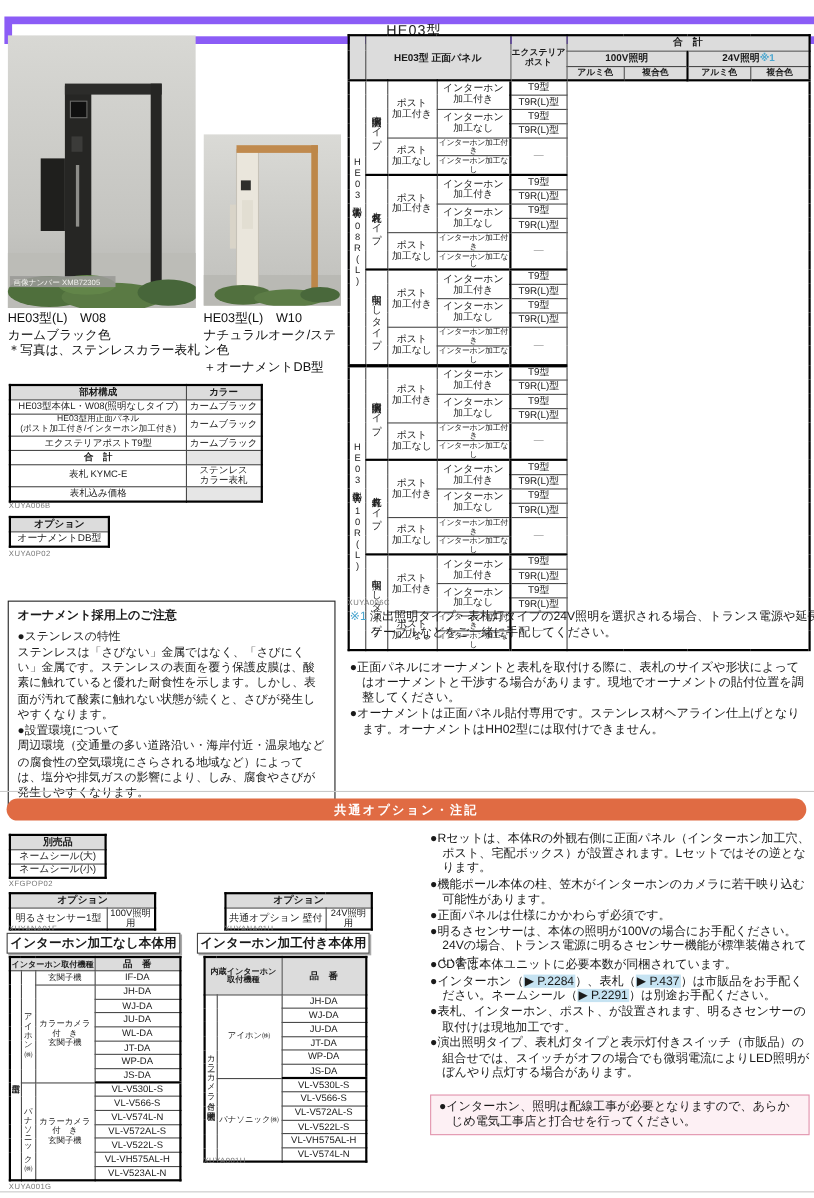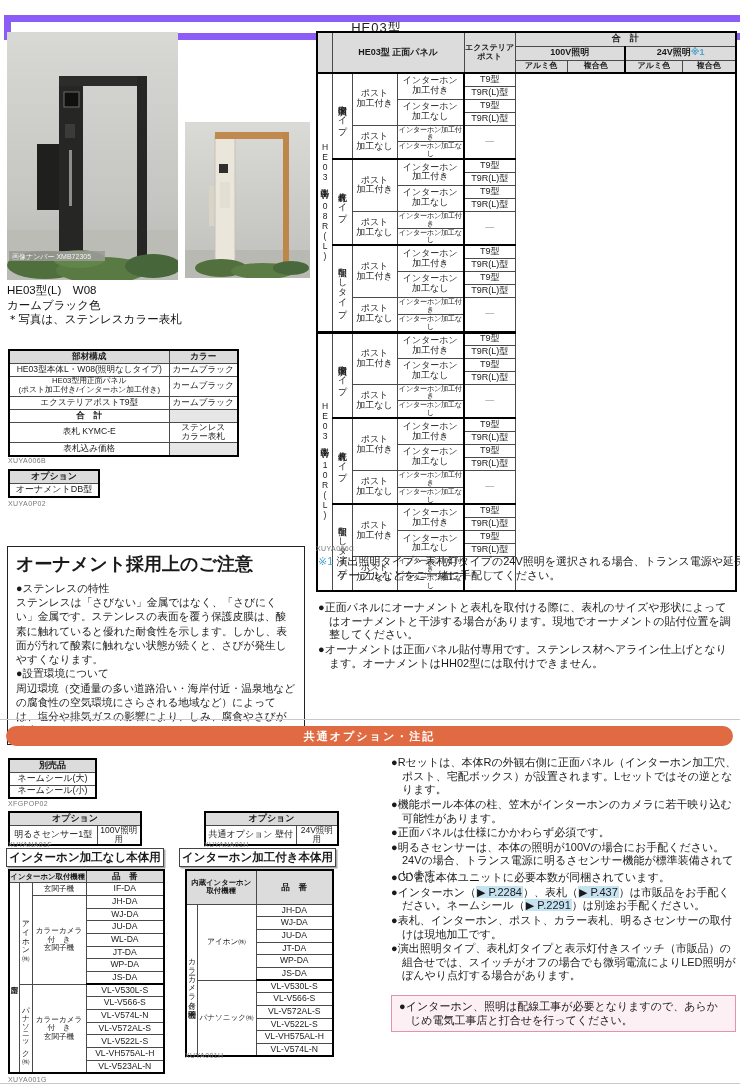--- a/index.html
+++ b/index.html
@@ -34,21 +34,21 @@
   .parts{font-size:8.6px;border:2px solid #000;width:229px;line-height:1.15}
   .parts tr{height:13px}
   .parts .fs8{font-size:7.8px}
   .parts .gray{background:#e6e6e6}
   
   .mini{font-size:9px;border:2px solid #000;line-height:1.1}
   .mini tr{height:13px}
   .mini .fs85{font-size:8.5px}
   
   .caution{border:1px solid #222;padding:6px 8px;font-size:10.7px;line-height:1.33}
-  .caution .ttl{font-weight:bold;font-size:18px;margin-bottom:4px}
+  .caution .ttl{font-weight:bold;font-size:11px;margin-bottom:4px}
   
   .banner{background:#e06b43;border-radius:11px;color:#fff;font-weight:bold;font-size:11px;
           letter-spacing:2px;display:flex;align-items:center;justify-content:center}
   
   .hbox{border:1px solid #444;box-shadow:1.5px 1.5px 0 #aaa;background:#fff;font-weight:bold;
         font-size:11.5px;display:flex;align-items:center;justify-content:center}
   
   .ic{font-size:8.6px;border:2px solid #000;line-height:1.1}
   .ic tr{height:12.7px}
   .ic .fs7{font-size:7.4px}
@@ -115,20 +115,25 @@
       <rect x="30" y="14" width="20" height="128" fill="#eae6dc" stroke="#c6c2b8" stroke-width="1"></rect>
       <rect x="30" y="10" width="74" height="7" fill="#c08a4e"></rect>
       <rect x="98" y="10" width="6" height="130" fill="#bd8749"></rect>
       <rect x="34" y="42" width="9" height="9" fill="#2e2e2c"></rect>
       <rect x="35" y="60" width="10" height="26" fill="#e2ded2"></rect>
       <ellipse cx="36" cy="146" rx="26" ry="9" fill="#51703e"></ellipse>
       <ellipse cx="78" cy="149" rx="32" ry="8" fill="#5c7c46"></ellipse>
       <ellipse cx="106" cy="146" rx="18" ry="7" fill="#49683b"></ellipse>
     </svg>
   </div>
+  <div class="abs cap" style="left:185px;top:283px;width:132px">
+    <div>HE03型(L)　W10</div>
+    <div>ナチュラルオーク/ステン色</div>
+    <div>＋オーナメントDB型</div>
+  </div>
 
   <table class="abs parts" style="left:8px;top:349px">
     <colgroup>
         <col style="width:160px">
         <col style="width:69px">
       </colgroup>
     <tbody>
         <tr>
       <td class="gh">部材構成</td>
       <td class="gh">カラー</td>
@@ -591,21 +596,21 @@
     <div class="blt">●機能ポール本体の柱、笠木がインターホンのカメラに若干映り込む可能性があります。</div>
     <div class="blt">●正面パネルは仕様にかかわらず必須です。</div>
     <div class="blt">●明るさセンサーは、本体の照明が100Vの場合にお手配ください。24Vの場合、トランス電源に明るさセンサー機能が標準装備されています。</div>
   </div>
 
   <div class="abs" style="left:391px;top:871px;width:347px">
     <div class="blt">●CD管は本体ユニットに必要本数が同梱されています。</div>
     <div class="blt">
       <span>●インターホン（</span><span class="plink">▶ P.2284</span><span>）、表札（</span><span class="plink">▶ P.437</span><span>）は市販品をお手配ください。ネームシール（</span><span class="plink">▶ P.2291</span><span>）は別途お手配ください。</span>
     </div>
-    <div class="blt">●表札、インターホン、ポスト、カラー表札、明るさセンサーの取付けは現地加工です。</div>
+    <div class="blt">●表札、インターホン、ポスト、が設置されます、明るさセンサーの取付けは現地加工です。</div>
     <div class="blt">●演出照明タイプ、表札灯タイプと表示灯付きスイッチ（市販品）の組合せでは、スイッチがオフの場合でも微弱電流によりLED照明がぼんやり点灯する場合があります。</div>
   </div>
 
   <div class="abs warn" style="left:391px;top:995px;width:345px">
     <div class="blt" style="margin:0">●インターホン、照明は配線工事が必要となりますので、あらかじめ電気工事店と打合せを行ってください。</div>
   </div>
 
   <div class="abs hr" style="left:0;top:1083px;width:740px"></div>
 
 </div>

